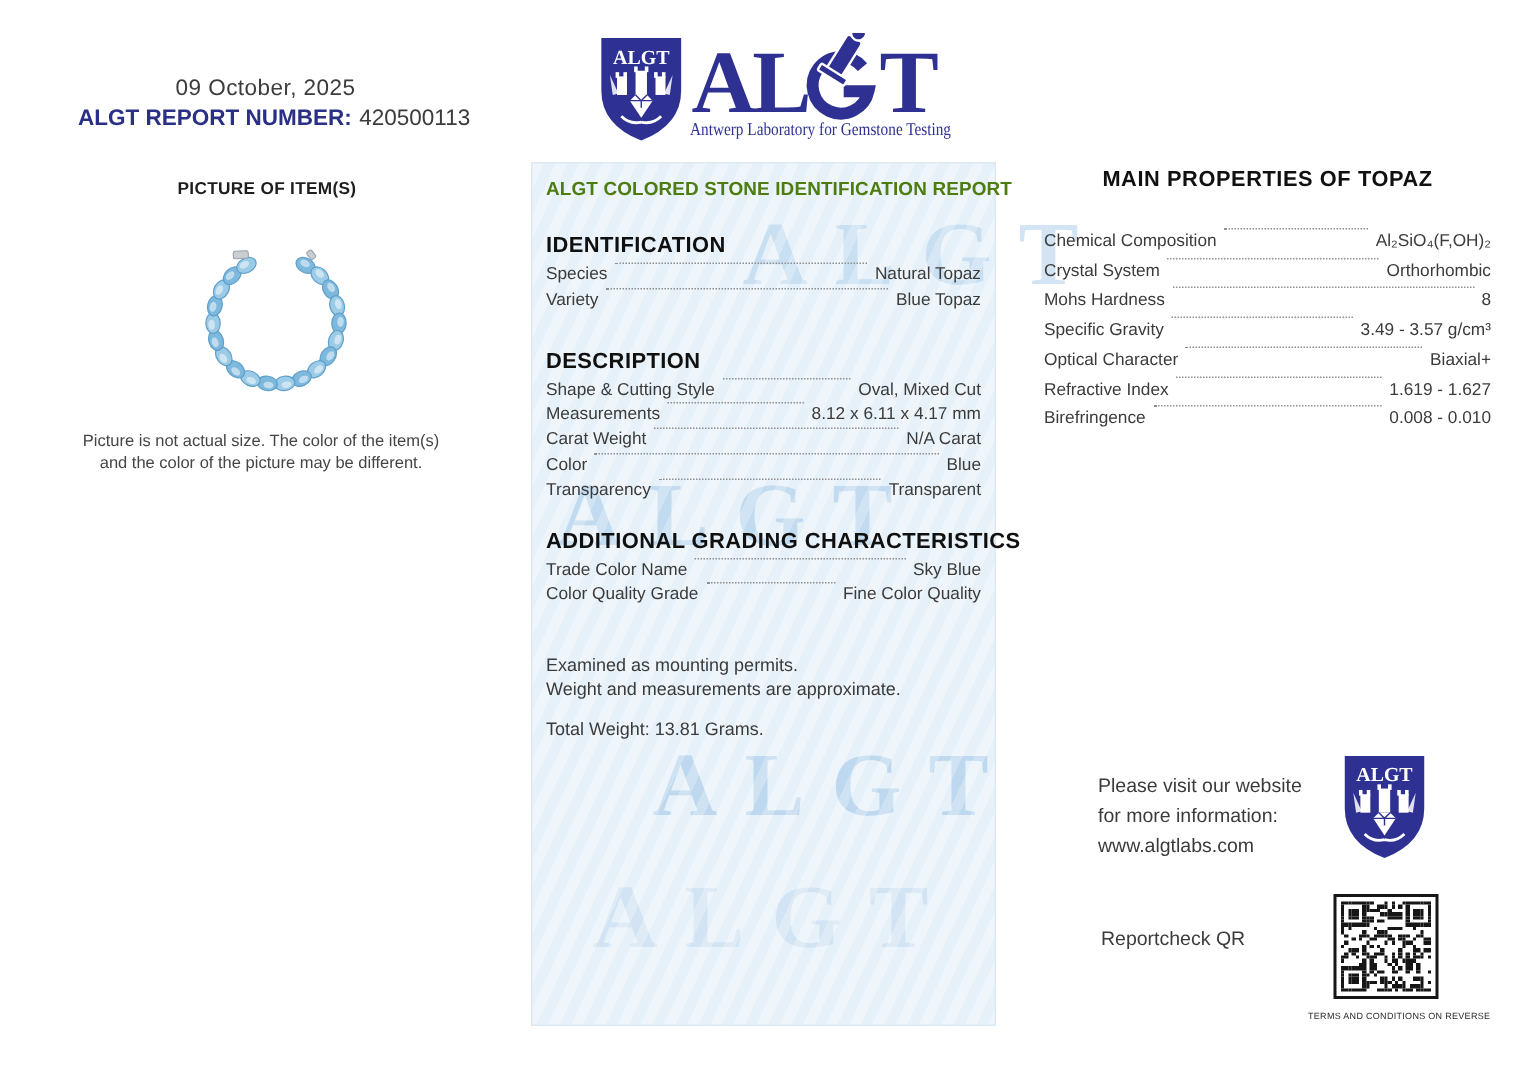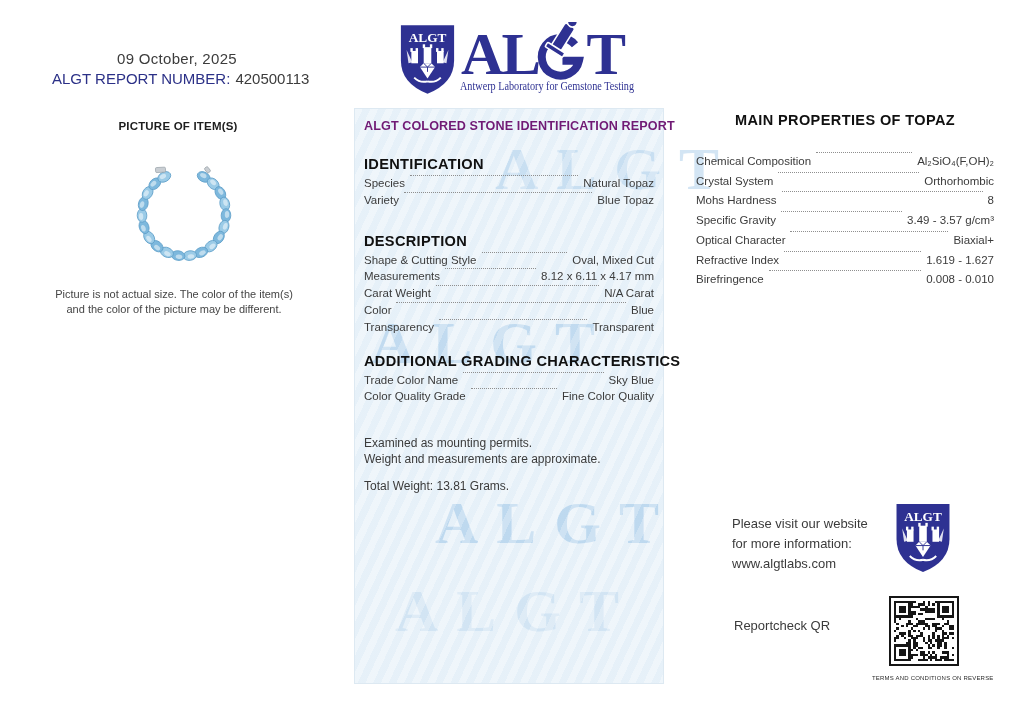--- a/index.html
+++ b/index.html
@@ -4,21 +4,21 @@
 <style>
   html,body{margin:0;padding:0;background:#ffffff;}
   .page{
     position:relative;width:1016px;height:718px;background:#fff;overflow:hidden;
     font-family:"Liberation Sans","DejaVu Sans",sans-serif;color:#3a3a3a;
   }
   
   .hdr{position:absolute;left:52px;top:50px;width:250px;text-align:center;}
   .hdr .date{font-size:15px;color:#3c3c3c;letter-spacing:.3px;}
   .hdr .repline{margin-top:3px;font-size:15px;white-space:nowrap;}
-  .hdr .replabel{color:#2b3087;font-weight:normal;}
+  .hdr .replabel{color:#2b3087;font-weight:bold;}
   .hdr .repnum{color:#3c3c3c;margin-left:5px;}
 
   
   .logo-svg{position:absolute;left:398px;top:22px;}
   .wm-letter{font-family:"Liberation Serif","DejaVu Serif",serif;font-weight:bold;}
 
   
   .pic-title{position:absolute;left:93px;top:120px;width:170px;text-align:center;
     font-size:11.5px;font-weight:bold;color:#1d1d1d;letter-spacing:.2px;}
   .bracelet{position:absolute;left:96px;top:138px;width:176px;height:144px;}
@@ -29,21 +29,21 @@
   .panel{
     position:absolute;left:354px;top:108px;width:310px;height:576px;
     background:#e9f2f9;border:1px solid #dde9f2;box-sizing:border-box;
     padding:8px 9px 0 9px;
   }
   .panel::after{content:"";position:absolute;inset:0;pointer-events:none;
     background:repeating-linear-gradient(115deg,rgba(255,255,255,.28) 0 7px,rgba(210,230,245,.12) 7px 14px);}
   .panel .wm{position:absolute;font-family:"Liberation Serif","DejaVu Serif",serif;
     font-weight:bold;font-size:60px;letter-spacing:18px;color:#9ec6e8;pointer-events:none;z-index:0;}
   .panel-content{position:relative;z-index:1;}
-  .report-title{font-size:12.6px;font-weight:bold;color:#701a75;letter-spacing:.1px;white-space:nowrap;margin:2px 0 0 0;}
+  .report-title{font-size:12.6px;font-weight:bold;color:#4d7c0f;letter-spacing:.1px;white-space:nowrap;margin:2px 0 0 0;}
   .sec-h{font-size:14.6px;font-weight:bold;color:#101010;letter-spacing:.3px;line-height:18px;margin:0;white-space:nowrap;}
   .sec-ident{margin-top:22px;}
   .sec-desc{margin-top:23px;}
   .sec-add{margin-top:16px;}
   .sec-comm{margin-top:30px;}
   .rows{margin-top:2px;}
   .row{display:flex;align-items:flex-start;font-size:11.5px;line-height:16.8px;color:#3b3b3b;}
   .row .lbl{white-space:nowrap;}
   .row .leader{flex:1;border-bottom:1.5px dotted #8f8f8f;margin:0 5px 3px 5px;min-width:8px;}
   .row .val{white-space:nowrap;}

